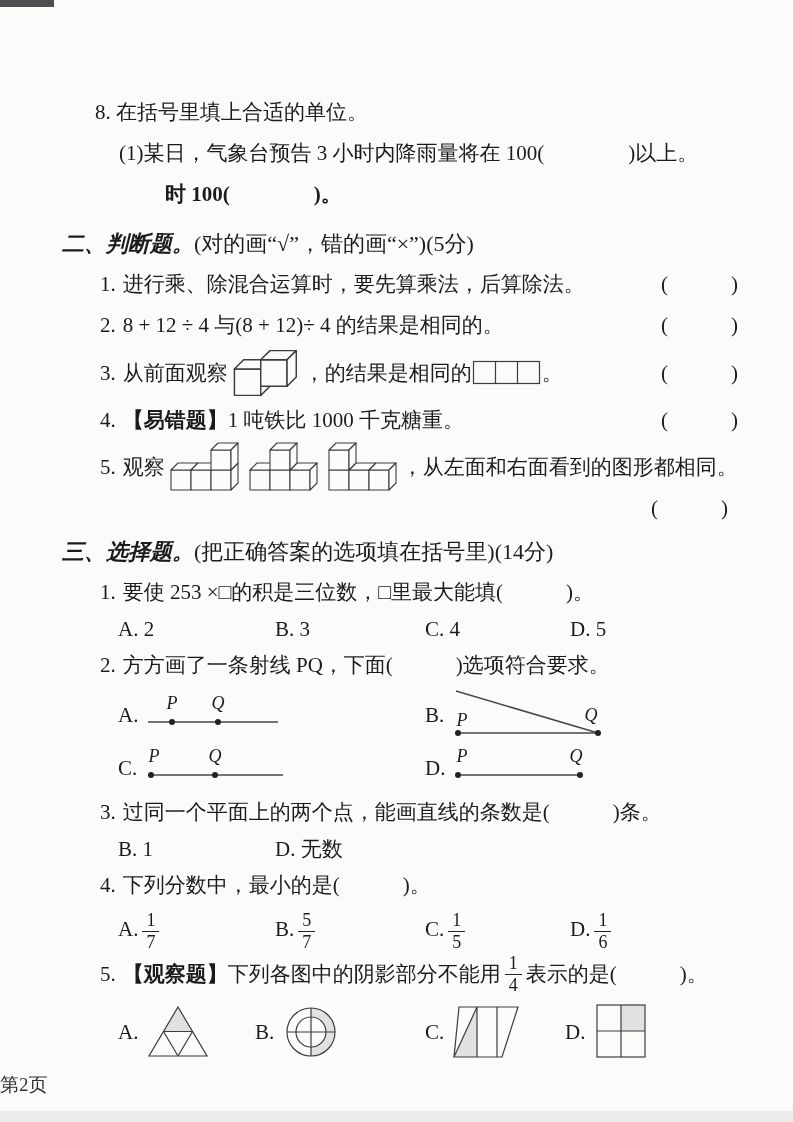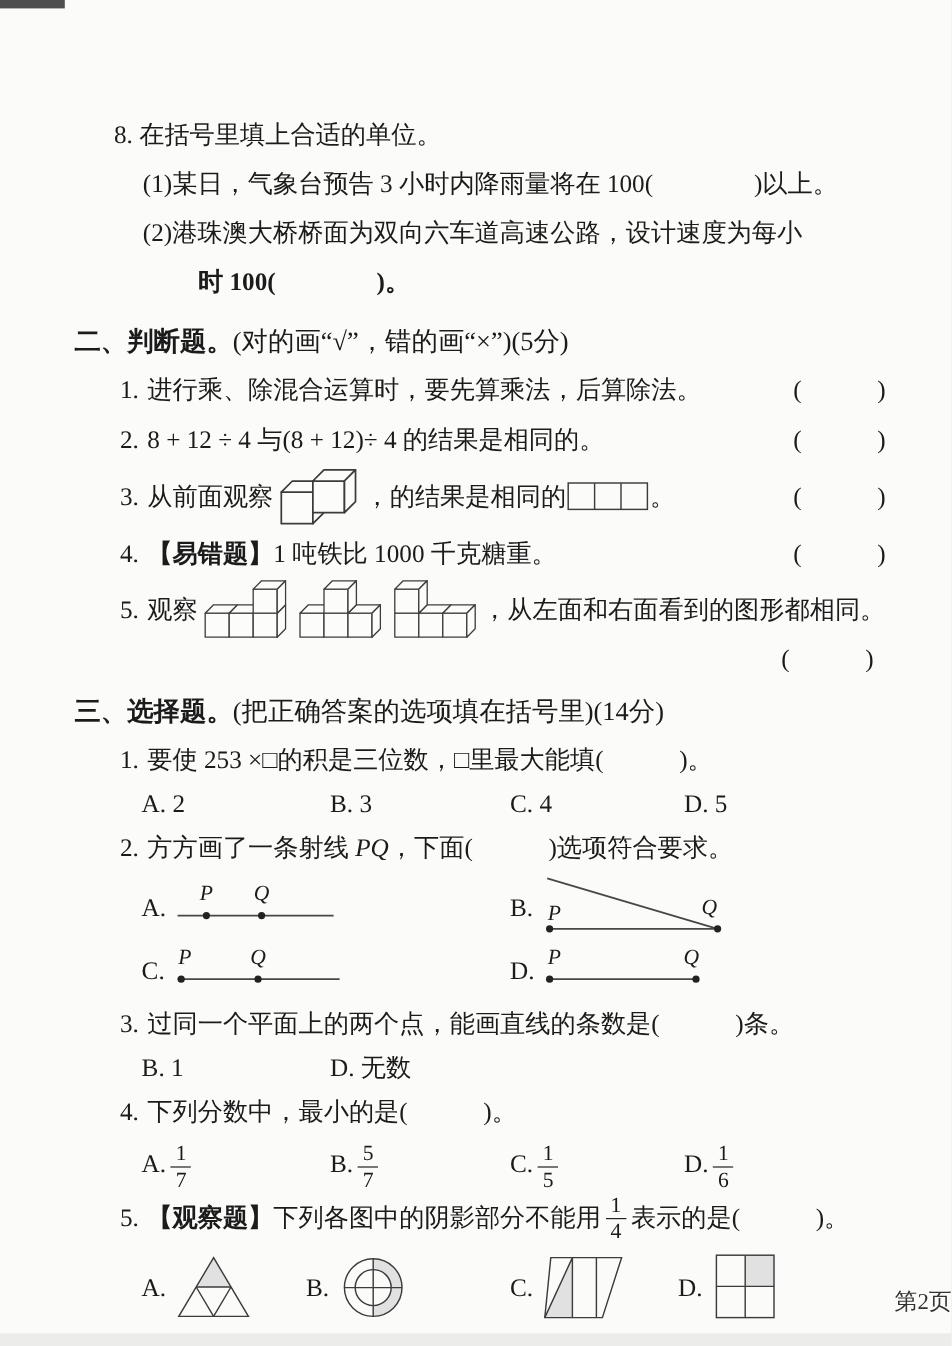--- a/index.html
+++ b/index.html
@@ -8,21 +8,21 @@
   .scan-mark-tl{position:absolute;top:0;left:0;width:54px;height:7px;background:#4f4f4f;}
   .scan-band-bottom{position:absolute;bottom:0;left:0;width:100%;height:11px;background:#ececea;}
   .content{position:absolute;left:62px;top:92px;width:676px;}
   .row{font-size:21px;line-height:41px;white-space:pre;}
   .flexrow{display:flex;align-items:center;}
   .q8-head{padding-left:33px;}
   .q8-sub{padding-left:57px;}
   .q8-sub2{padding-left:103px;font-weight:bold;}
   .sec{margin-top:8px;}
   .sec-head{font-size:22px;line-height:41px;white-space:pre;}
-  .sec-title{font-weight:700;}
+  .sec-title{font-weight:700;font-style:italic;}
   .j-row{padding-left:38px;}
   .j-num{margin-right:7px;}
   .bracket{margin-left:auto;white-space:pre;}
   .bracket-line{text-align:right;font-size:21px;line-height:30px;white-space:pre;padding-right:10px;}
   .c-row{padding-left:38px;}
   .c-num{margin-right:7px;}
   .opts{display:grid;grid-template-columns:157px 150px 145px auto;padding-left:56px;
         font-size:21px;line-height:32px;}
   .opts-frac{display:grid;grid-template-columns:157px 150px 145px auto;padding-left:56px;
         font-size:21px;line-height:46px;align-items:center;}
@@ -37,35 +37,34 @@
   .frac .fn{border-bottom:1.5px solid #222;padding:0 4px 1px;}
   .frac .fd{padding-top:1px;}
   svg.cubes{margin:0 5px;vertical-align:middle;}
   svg.cubes polygon{fill:#fcfcfa;stroke:#3c3c3c;stroke-width:1.1;stroke-linejoin:round;}
   svg.lineart .shape{stroke:#3c3c3c;stroke-width:1.2;fill:none;stroke-linejoin:miter;}
   svg.lineart .shade{fill:#e1e1e1;stroke:none;}
   svg.ray line{stroke:#474747;stroke-width:1.5;}
   svg.ray circle{fill:#222;}
   svg.ray text{fill:#1b1b1b;font-size:18px;font-style:italic;
         font-family:"Liberation Serif","DejaVu Serif",serif;}
-  .pq{font-style:italic;}
-  .footer{position:absolute;left:0;right:0;top:1072px;text-align:right;font-size:19px;color:#333;}
+  .pq{}
+  .footer{position:absolute;left:0;right:0;top:1072px;text-align:left;font-size:19px;color:#333;}
 </style>
 </head>
 <body>
 
 <div class="page">
   <div class="scan-mark-tl"></div>
 
   <div class="content">
 
     <section>
       <div class="row q8-head"><span>8.</span><span> </span><span>在括号里填上合适的单位。</span></div>
       <div class="row q8-sub"><span>(1)某日，气象台预告 3 小时内降雨量将在 100(　　　　)以上。</span></div>
-      <div class="row q8-sub"><span>(2)港珠澳大桥桥面为双向六车道高速公路，设计速度为每小</span></div>
       <div class="row q8-sub2"><span>时 100(　　　　)。</span></div>
     </section>
 
     <section class="sec">
       <div class="sec-head"><span class="sec-title">二、判断题。</span><span>(对的画“√”，错的画“×”)(5分)</span></div>
 
       <div class="row flexrow j-row">
         <span class="j-num">1.</span>
         <span>进行乘、除混合运算时，要先算乘法，后算除法。</span>
         <span class="bracket">(　　　)</span>

